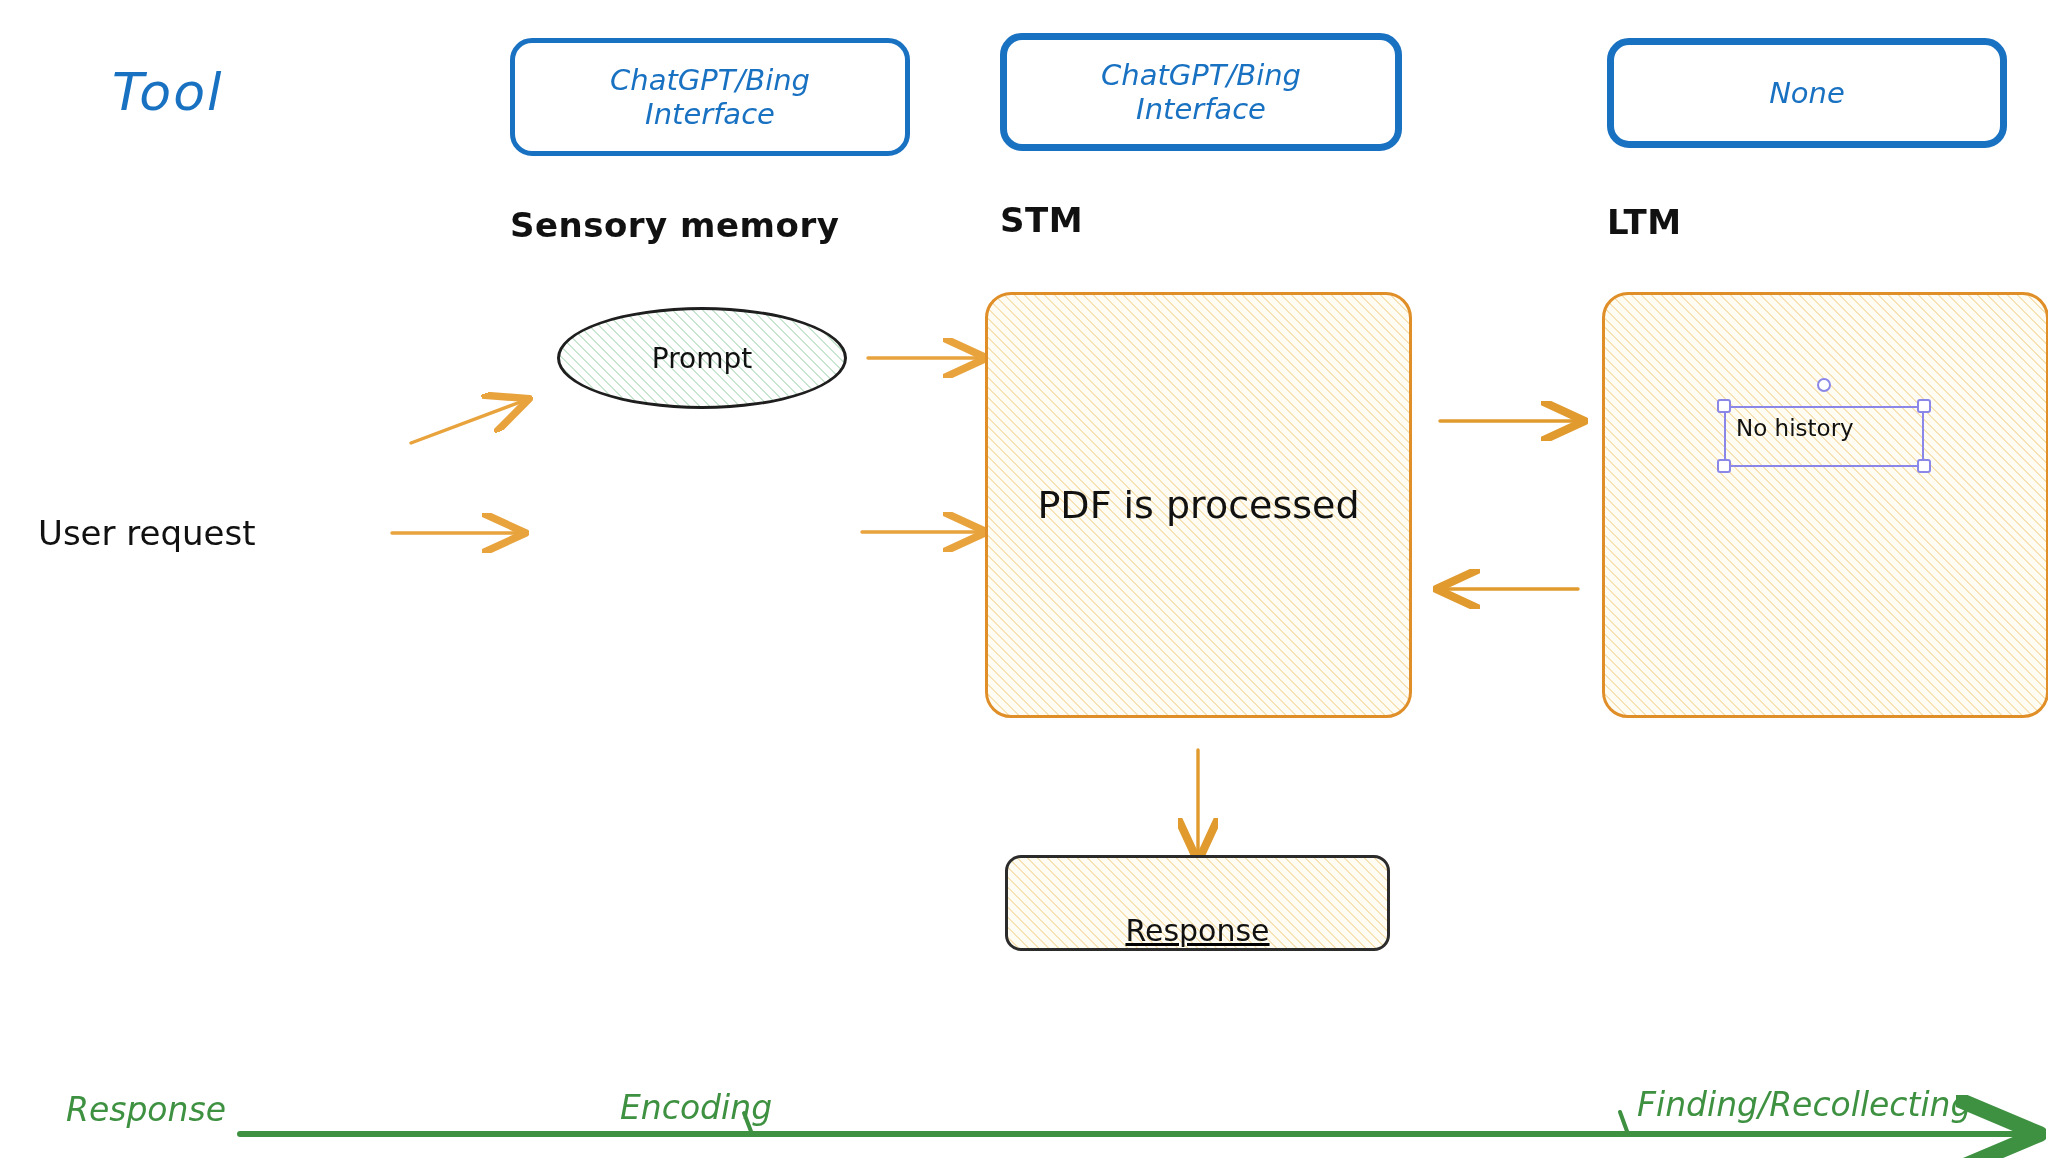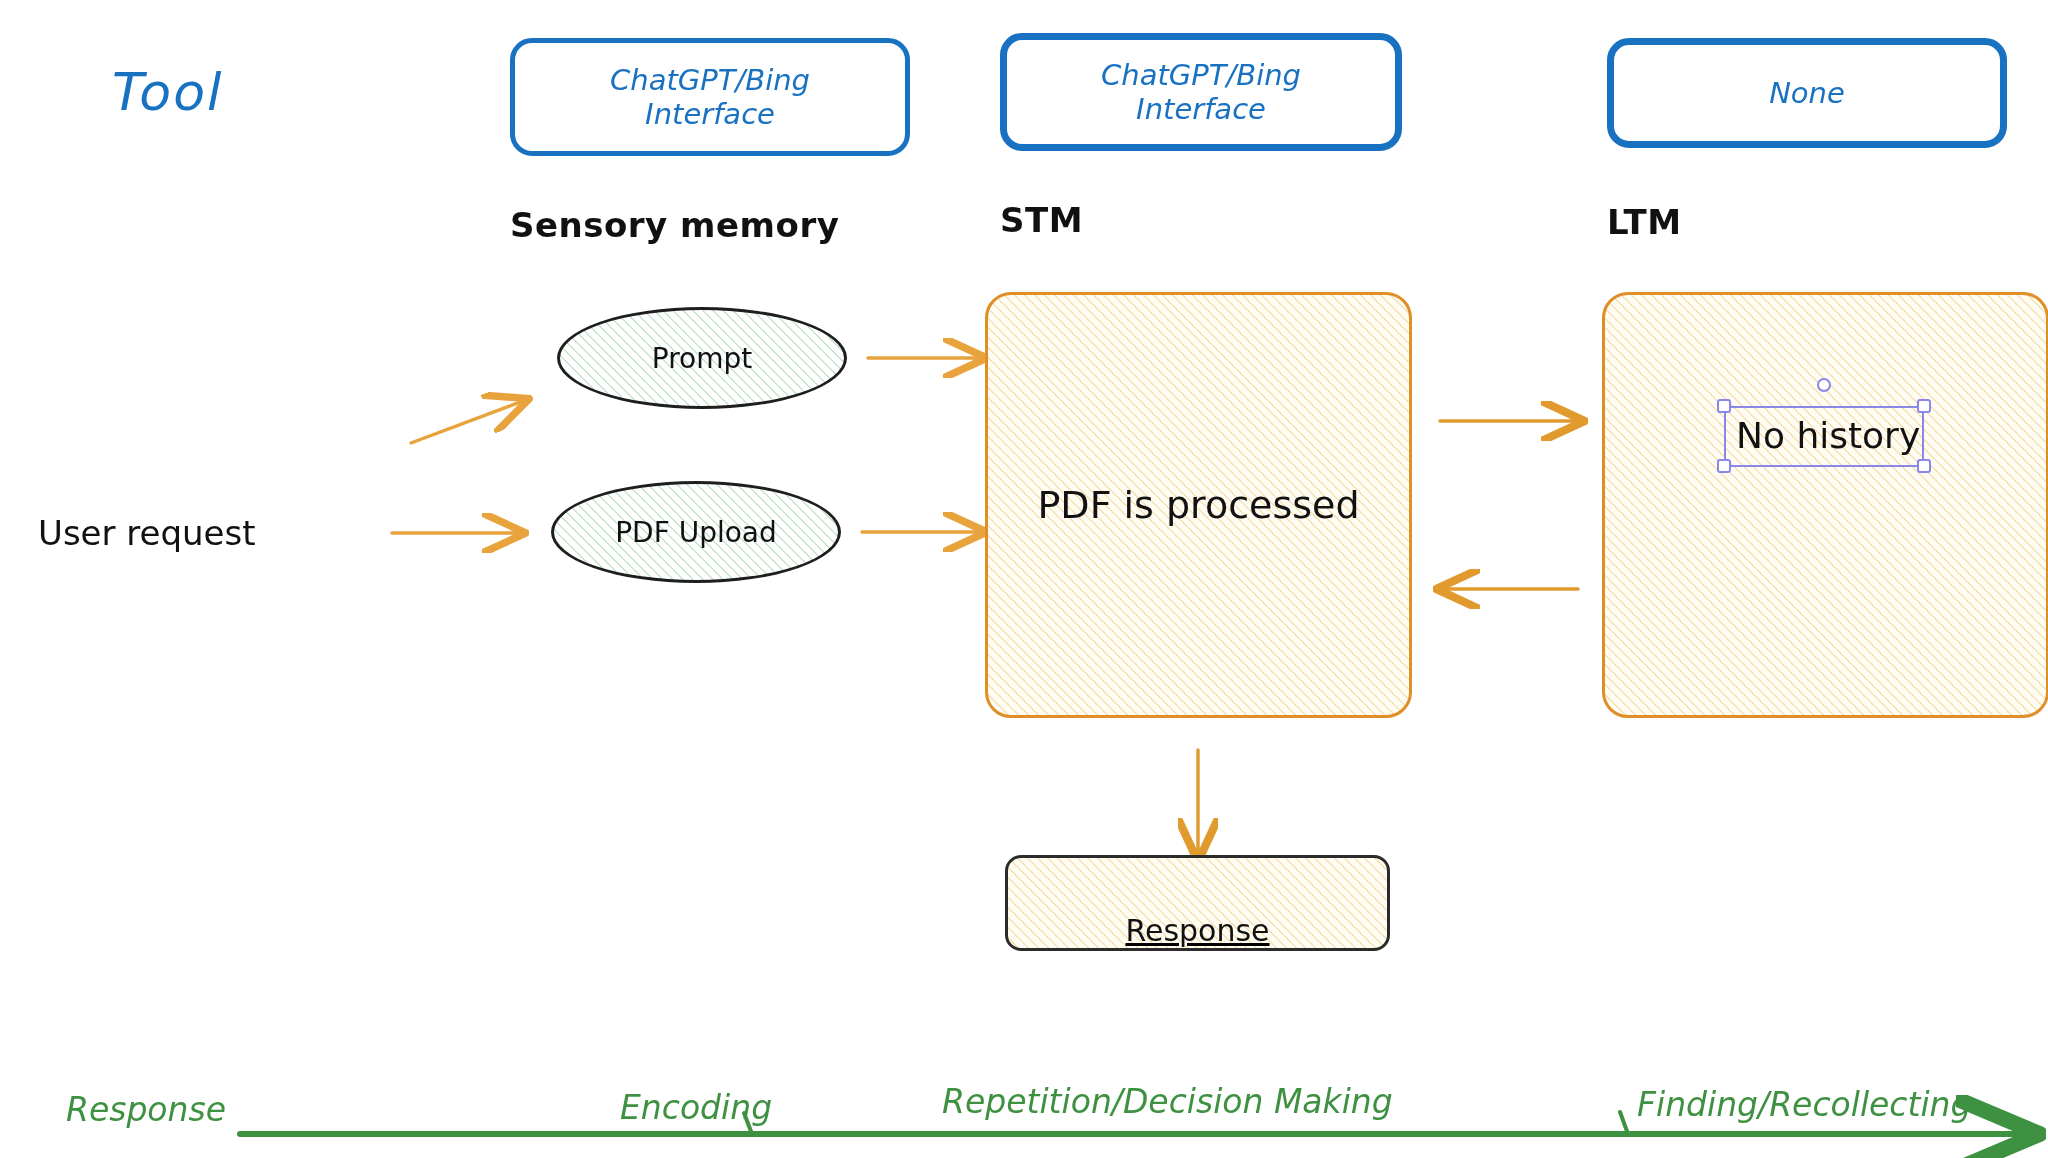--- a/index.html
+++ b/index.html
@@ -152,21 +152,21 @@
   .sel-rotate {
     width: 14px;
     height: 14px;
     background: #ffffff;
     border: 2px solid #8a87e8;
     border-radius: 50%;
     box-sizing: border-box;
   }
   .sel-text {
     color: #111111;
-    font-size: 36px;
+    font-size: 23px;
     font-family: "DejaVu Sans", sans-serif;
     white-space: nowrap;
   }
 
   
   .proc-label {
     color: #3f9142;
     font-size: 33px;
     font-family: "DejaVu Sans", sans-serif;
     font-style: italic;
@@ -261,23 +261,20 @@
   <div class="abs stage-label" style="left:510px; top:205px; width:400px;">Sensory memory</div>
   <div class="abs stage-label" style="left:1607px; top:202px; width:400px;">LTM</div>
   <div class="abs stage-label" style="left:1000px; top:200px; width:402px;">STM</div>
 
   <div class="abs plain-label" style="left:38px; top:513px;">User request</div>
 
   <div class="abs ellipse hatch-green" style="left:557px; top:307px; width:290px; height:102px;">
     <span>Prompt</span>
   </div>
 
-  <div class="abs ellipse hatch-green" style="left:551px; top:481px; width:290px; height:102px;">
-    <span>PDF Upload</span>
-  </div>
 
   <div class="abs mem-box hatch-yellow" style="left:985px; top:292px; width:427px; height:426px;">
     <div class="mem-box-text">PDF is processed</div>
   </div>
 
   <div class="abs mem-box hatch-yellow" style="left:1602px; top:292px; width:447px; height:426px;"></div>
 
   <div class="abs" style="left:1718px; top:400px; width:212px; height:85px;">
     <div class="abs sel-rect" style="left:6px; top:6px; width:200px; height:61px;"></div>
     <div class="abs sel-text" style="left:18px; top:15px;">No history</div>
@@ -287,16 +284,15 @@
     <div class="abs sel-handle" style="left:-1px; top:59px;"></div>
     <div class="abs sel-handle" style="left:199px; top:59px;"></div>
   </div>
 
   <div class="abs resp-box hatch-yellow" style="left:1005px; top:855px; width:385px; height:96px;">
     <span class="resp-text">Response</span>
   </div>
 
   <div class="abs proc-label" style="left:66px; top:1090px;">Response</div>
   <div class="abs proc-label" style="left:620px; top:1088px;">Encoding</div>
-  <div class="abs proc-label" style="left:942px; top:1082px;">Repetition/Decision Making</div>
   <div class="abs proc-label" style="left:1637px; top:1085px;">Finding/Recollecting</div>
 
 </div>
 
 </body></html>

